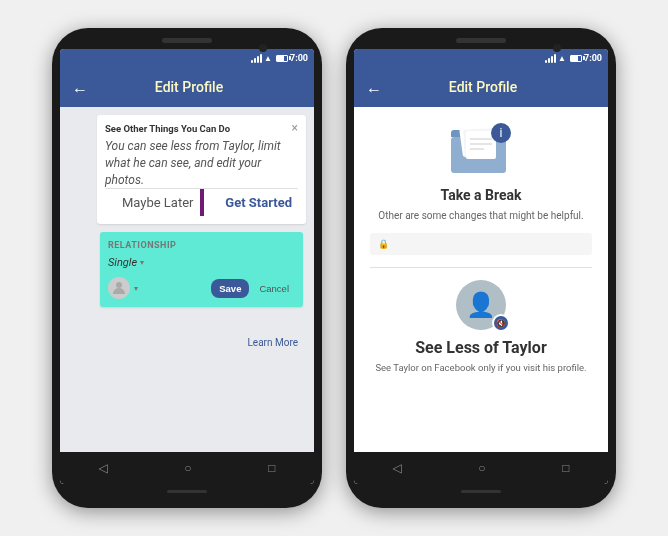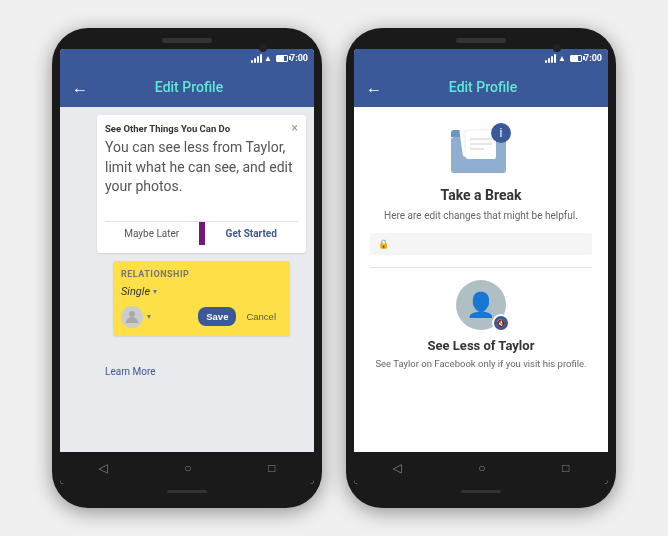--- a/index.html
+++ b/index.html
@@ -138,21 +138,21 @@
       gap: 8px;
     }
 
     .back-arrow {
       color: white;
       font-size: 16px;
       cursor: pointer;
     }
 
     .app-bar-title {
-      color: #5eead4;
+      color: #fef9c3;
       font-size: 14px;
       font-weight: 500;
       flex: 1;
       text-align: center;
       margin-right: 20px;
     }
 
     
     .screen-content {
       flex: 1;
@@ -172,59 +172,60 @@
     }
 
     .notification-title {
       font-size: 9.5px;
       font-weight: bold;
       color: #333;
       margin-bottom: 4px;
     }
 
     .notification-text {
-      font-size: 14px;
+      font-size: 12px;
       color: #555;
       line-height: 1.4;
-      margin-bottom: 24px;
+      margin-bottom: 0;
+      font-style: italic;
     }
 
     .close-btn {
       position: absolute;
       top: 6px;
       right: 8px;
       font-size: 12px;
       color: #999;
       cursor: pointer;
     }
 
     .notification-actions {
       display: flex;
       gap: 0;
       border-top: 1px solid #e0e0e0;
     }
 
     .notif-btn {
       flex: 1;
-      text-align: center;
+      text-align: right;
       padding: 6px;
-      font-size: 10px;
+      font-size: 13px;
       color: #555;
       cursor: pointer;
     }
 
     .notif-btn.primary {
       color: #3b5998;
       font-weight: bold;
-      border-left: 6px solid #701a75;
+      border-left: 4px solid #701a75;
     }
 
     .relationship-section {
-      background: #fde047;
-      margin: 0 24px 8px;
+      background: #5eead4;
+      margin: 0 11px 8px;
       border-radius: 3px;
       padding: 8px;
       box-shadow: 0 1px 2px rgba(0,0,0,0.1);
     }
 
     .section-label {
       font-size: 9px;
       font-weight: bold;
       color: #777;
       letter-spacing: 0.5px;
@@ -288,21 +289,21 @@
     .cancel-btn {
       background: none;
       color: #555;
       font-size: 9.5px;
       padding: 4px 6px;
       border: none;
       cursor: pointer;
     }
 
     .learn-more-area {
-      text-align: left;
+      text-align: right;
       padding: 16px;
     }
 
     .learn-more-link {
       font-size: 10px;
       color: #3b5998;
     }
 
     
     .phone2-content {
@@ -414,21 +415,21 @@
       justify-content: center;
       border: 2px solid white;
     }
 
     .mute-icon {
       font-size: 8px;
       color: white;
     }
 
     .taylor-title {
-      font-size: 13px;
+      font-size: 16px;
       font-weight: bold;
       color: #333;
       margin-bottom: 4px;
       text-align: center;
     }
 
     .taylor-desc {
       font-size: 9.5px;
       color: #666;
       text-align: center;
@@ -591,21 +592,21 @@
           <line x1="24" y1="20" x2="46" y2="20" stroke="#ddd" stroke-width="1.5"></line>
           <line x1="24" y1="25" x2="46" y2="25" stroke="#ddd" stroke-width="1.5"></line>
           <line x1="24" y1="30" x2="38" y2="30" stroke="#ddd" stroke-width="1.5"></line>
 
           <circle cx="55" cy="14" r="10" fill="#3b5998"></circle>
           <text x="55" y="18" text-anchor="middle" font-size="12" fill="white">i</text>
         </svg>
       </div>
 
       <div class="break-title">Take a Break</div>
-      <div class="break-desc">Here are edit changes that might be helpful.</div>
+      <div class="break-desc">Other are some changes that might be helpful.</div>
 
       <div class="privacy-notice">
         <span class="lock-icon-small">🔒</span>
       </div>
 
       <div class="divider"></div>
 
       <div class="taylor-section">
         <div class="avatar-with-mute">
           <div class="avatar-circle">

